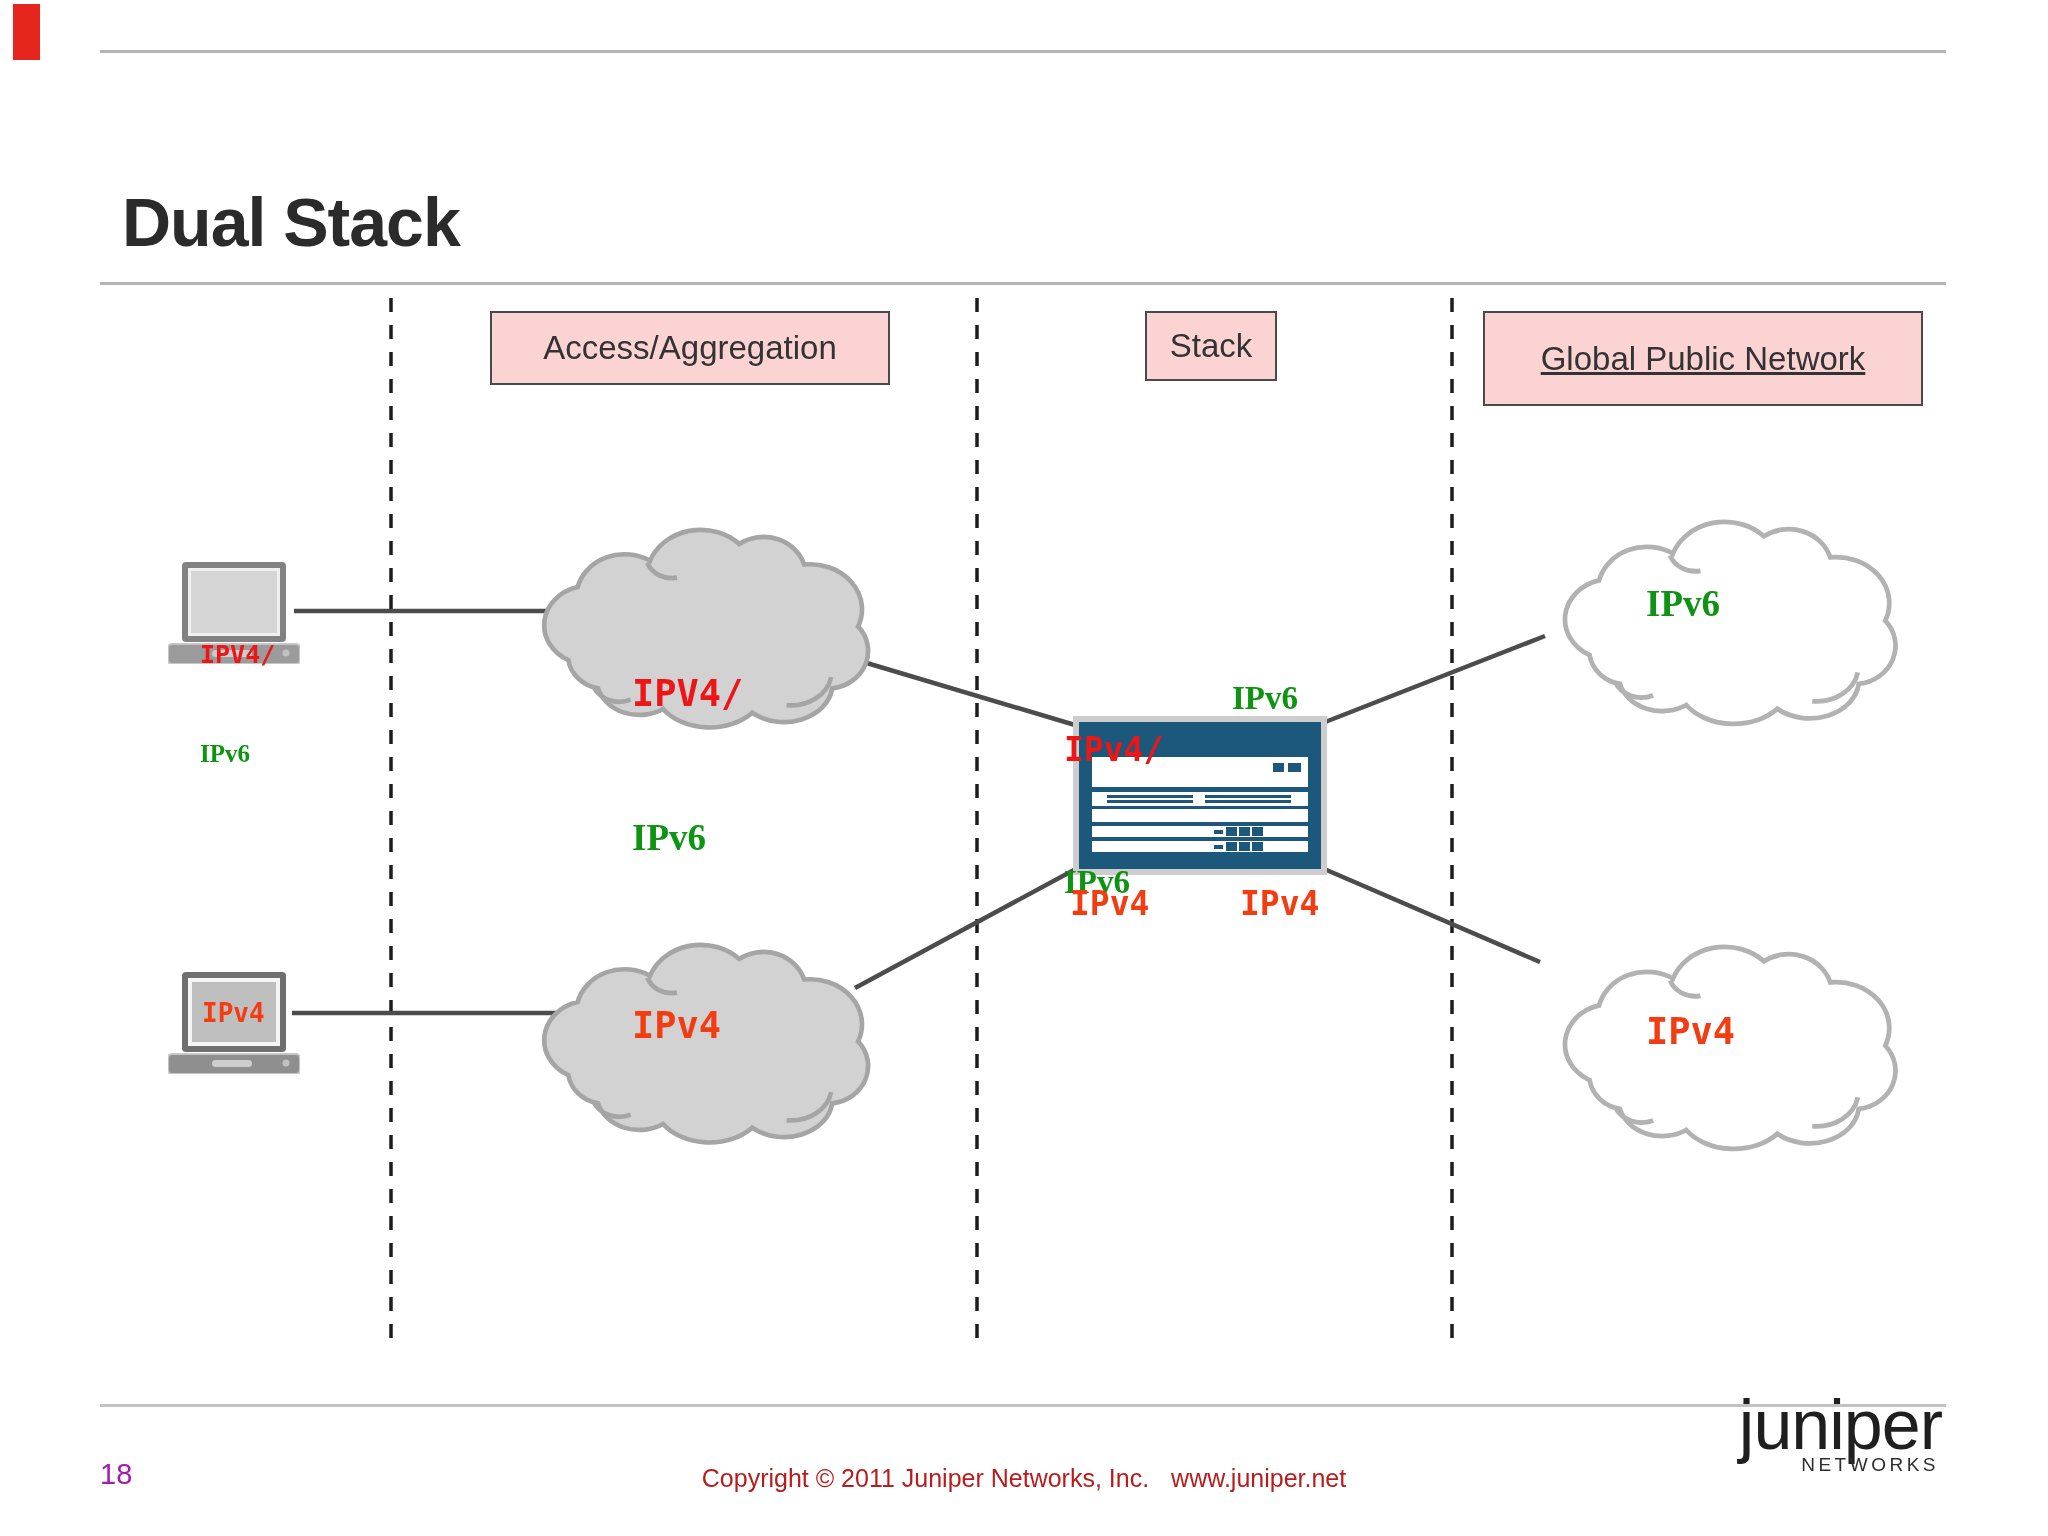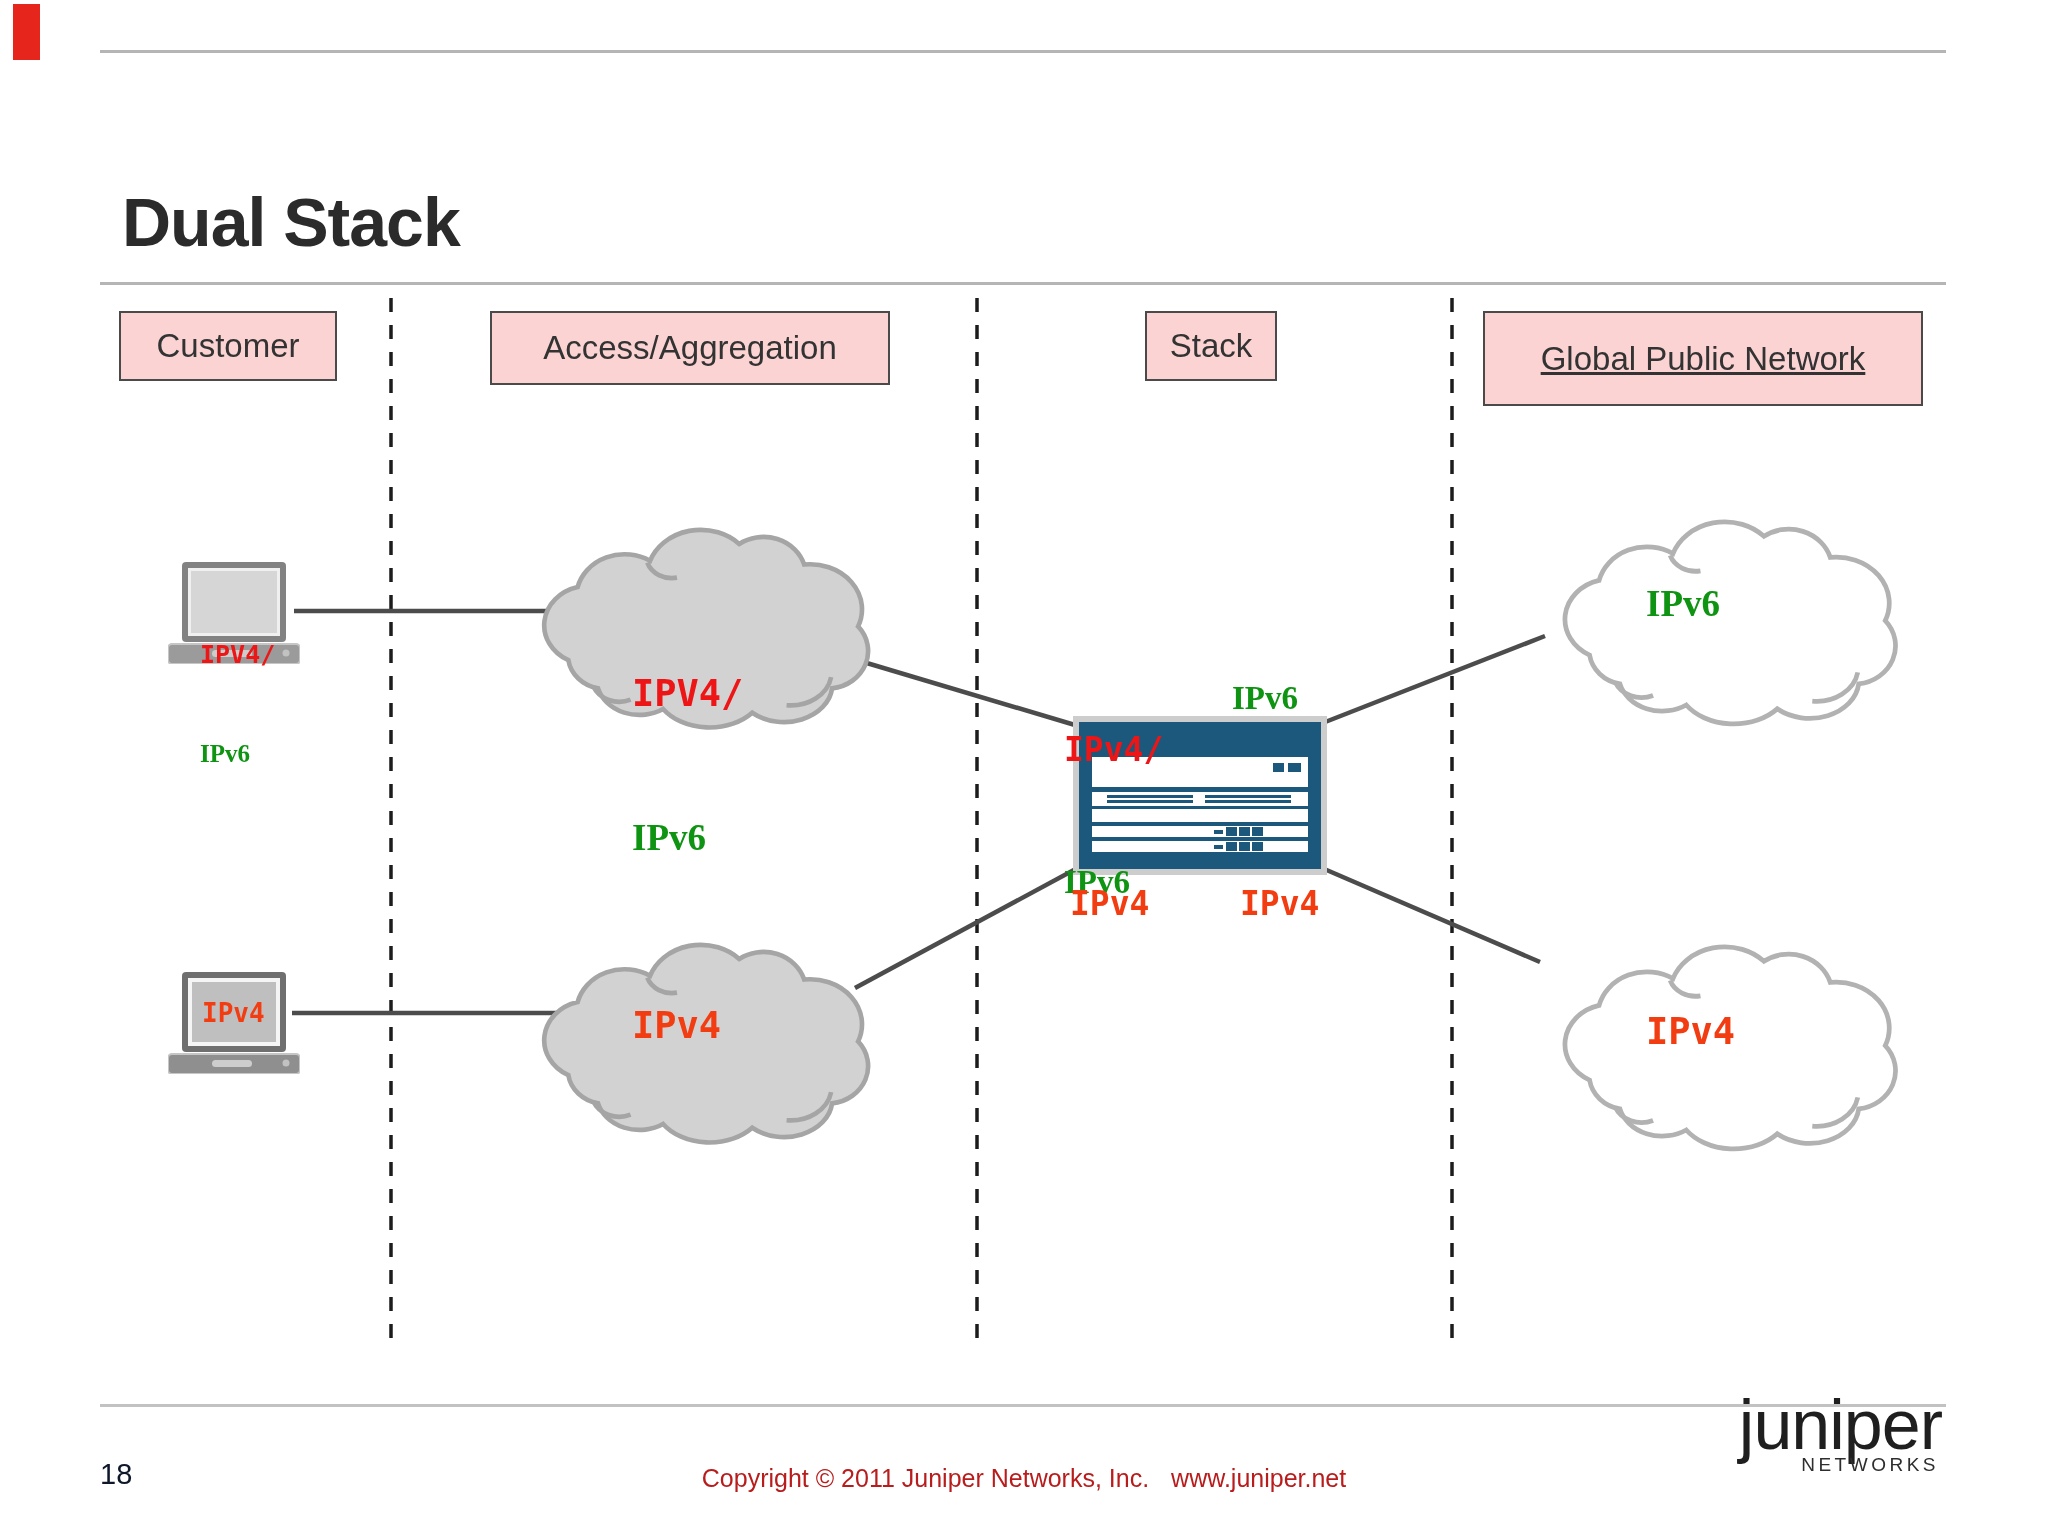--- a/index.html
+++ b/index.html
@@ -30,21 +30,21 @@
   
   .iplabel{font-family:"DejaVu Sans Mono",monospace;font-weight:700;line-height:1;white-space:pre;}
   .red{color:#ed1515;}
   .green{color:#0f9312;font-family:Liberation Serif, serif;}
   .orange{color:#f23d12;}
   .cloudtext{font-size:37px;line-height:48px;}
   .routertext{font-size:33px;line-height:44px;}
   .laptoptext{font-size:25px;line-height:33px;}
   .laptoptext2{font-size:26px;line-height:1;}
   
-  .pagenum{left:100px;top:1458px;font-size:29px;color:#0f172a;}
+  .pagenum{left:100px;top:1458px;font-size:29px;color:#a21caf;}
   .footer-center{left:0;top:1464px;width:2048px;display:flex;justify-content:center;gap:22px;font-size:25px;color:#b91c1c;}
   .logo{left:1686px;top:1390px;width:256px;text-align:right;color:#1f1f1f;}
   .logo-word{font-size:70px;line-height:70px;font-weight:400;letter-spacing:-1px;text-transform:lowercase;}
   .logo-sub{font-size:19px;letter-spacing:3.5px;color:#2e2e2e;margin-top:-6px;padding-right:3px;}
 </style>
 </head>
 <body>
 
 <div class="slide">
 
@@ -146,21 +146,20 @@
   <div class="abs iplabel routertext orange" style="left:1240px;top:882px;">IPv4</div>
 
   <div class="abs iplabel cloudtext" style="left:632px;top:574px;">
     <div class="red">IPV4/</div>
     <div class="green">IPv6</div>
   </div>
   <div class="abs iplabel cloudtext orange" style="left:632px;top:1002px;">IPv4</div>
   <div class="abs iplabel cloudtext green" style="left:1646px;top:580px;">IPv6</div>
   <div class="abs iplabel cloudtext orange" style="left:1646px;top:1008px;">IPv4</div>
 
-  <div class="abs secbox sec-customer">Customer</div>
   <div class="abs secbox sec-access">Access/Aggregation</div>
   <div class="abs secbox sec-core">Stack</div>
   <div class="abs secbox sec-global">Global Public Network</div>
 
   <div class="abs rule rule-footer"></div>
   <div class="abs pagenum">18</div>
   <div class="abs footer-center">
     <span>Copyright ©  2011 Juniper Networks, Inc.</span>
     <span>www.juniper.net</span>
   </div>

